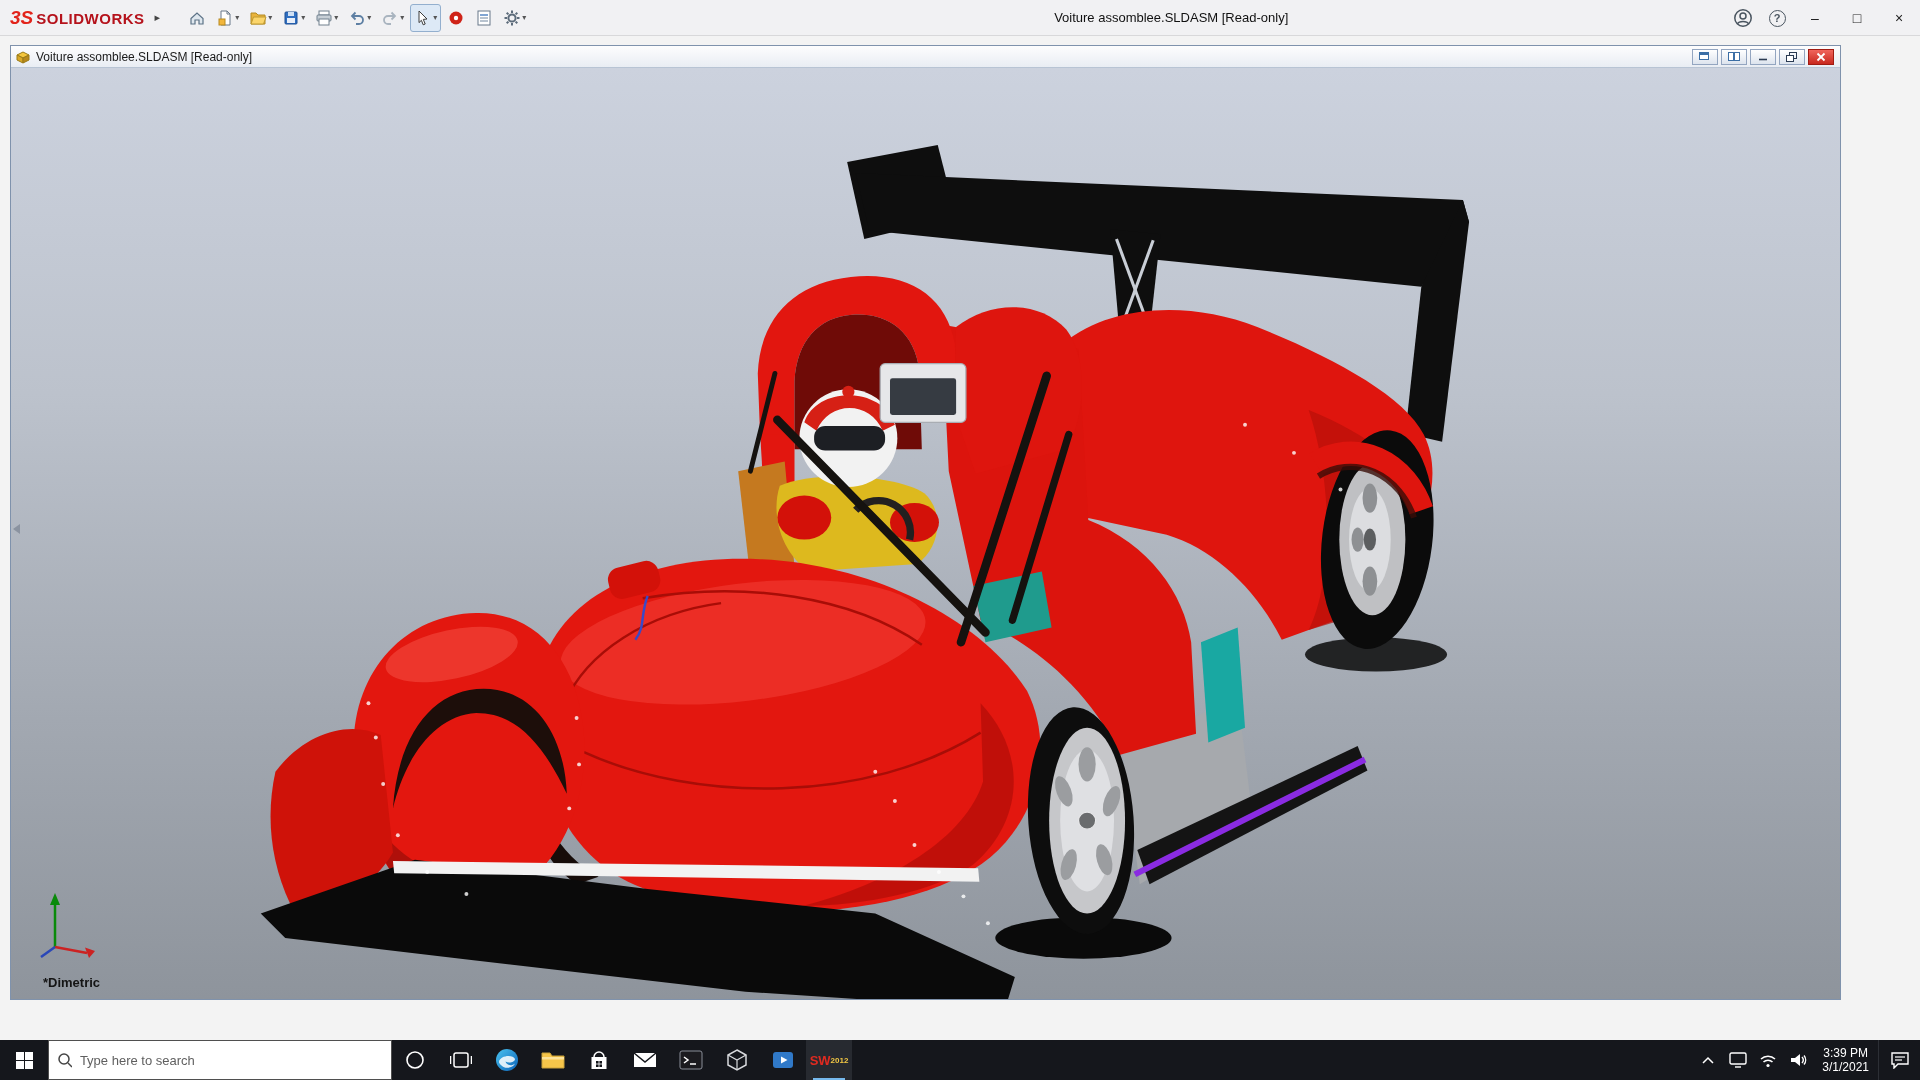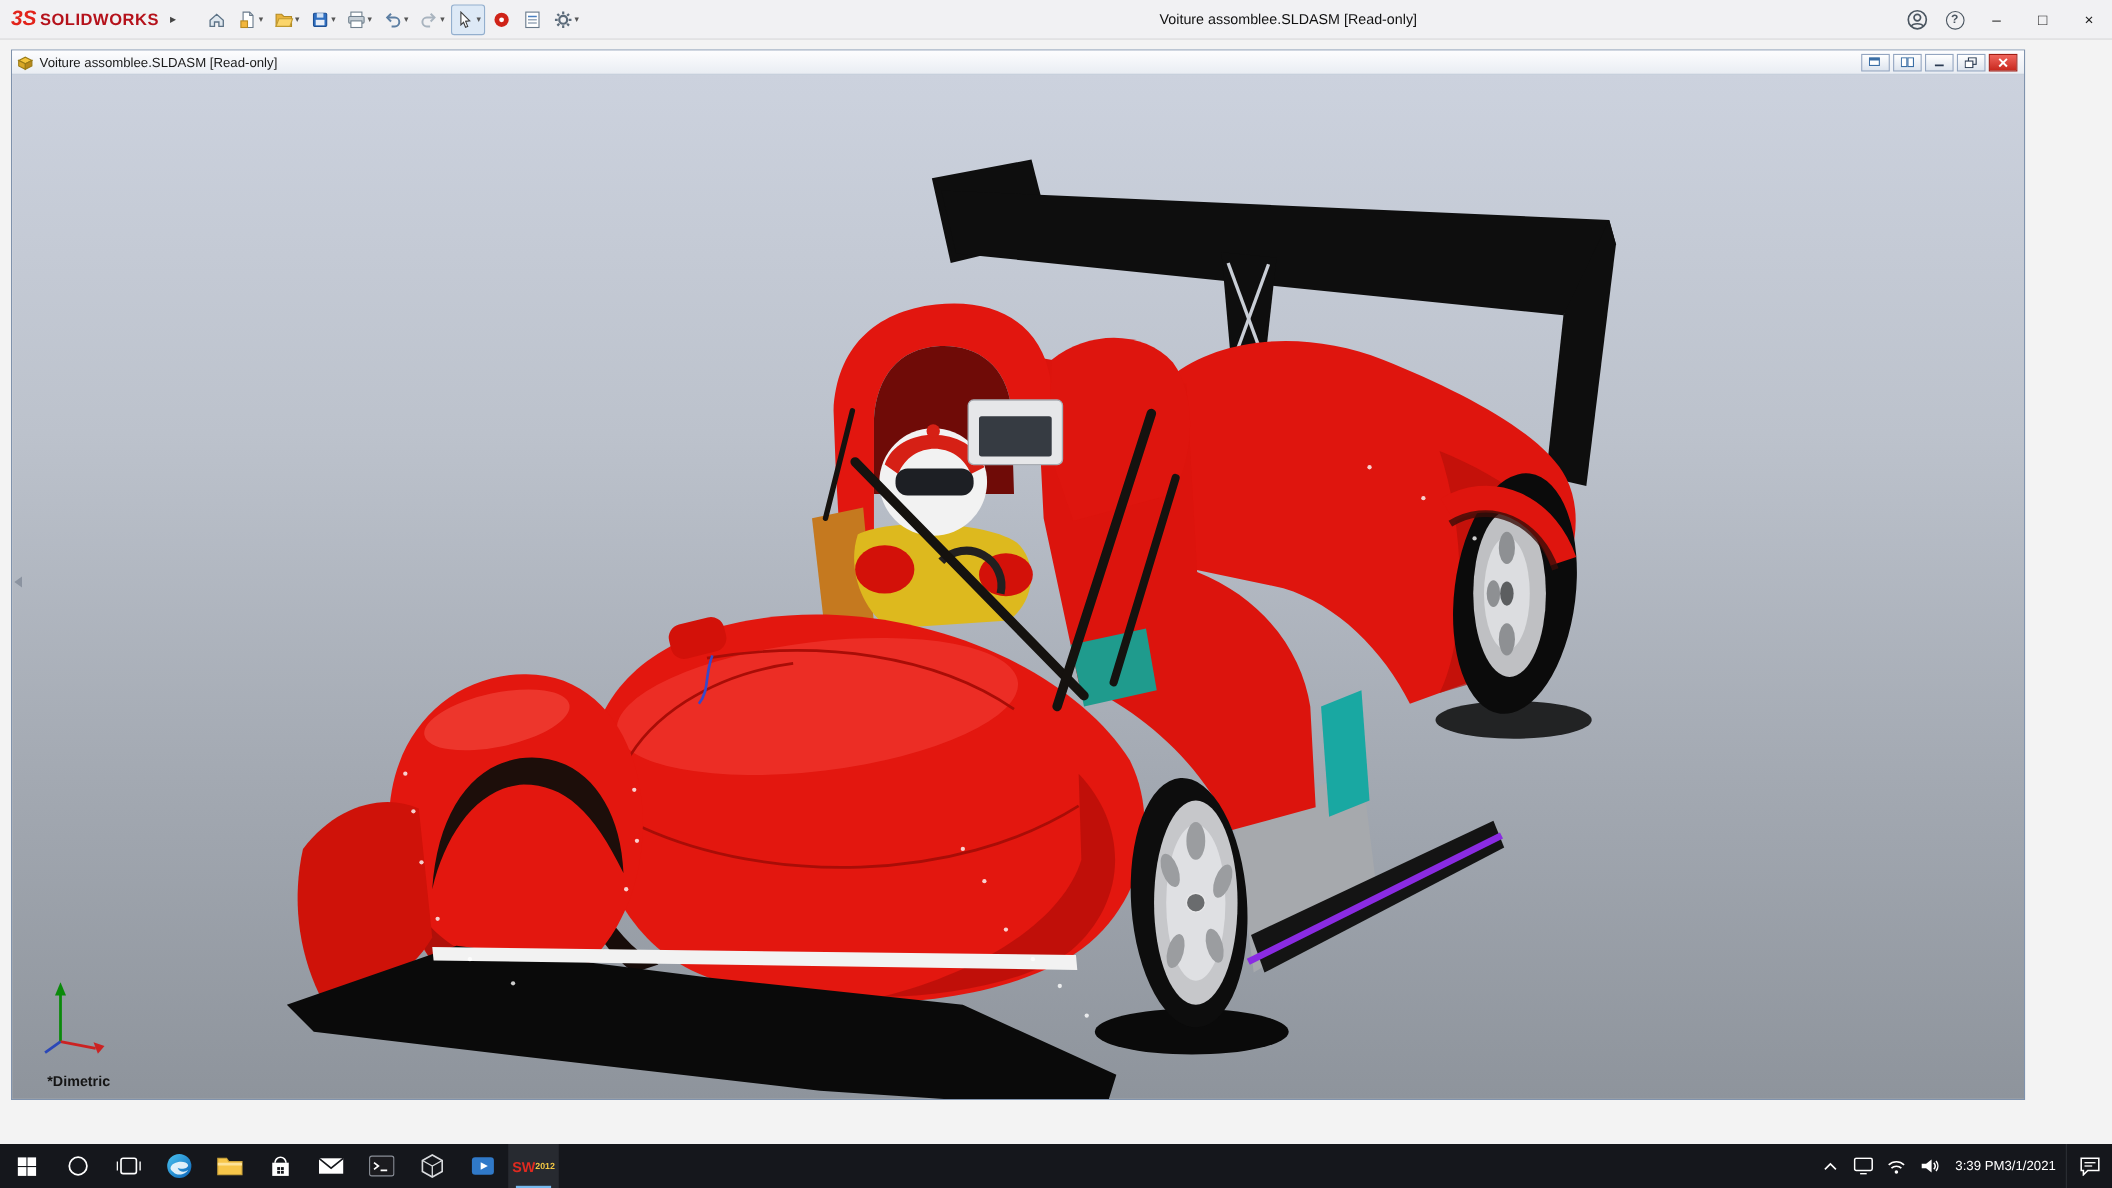--- a/index.html
+++ b/index.html
@@ -56,21 +56,21 @@
   .search input { border:none; outline:none; font-size:13px; color:#333; width:100%; background:transparent;
                   font-family:"Liberation Sans", sans-serif; }
   .search input::placeholder { color:#5f5f5f; opacity:1; }
   .sw-badge { display:flex; flex-direction:row; align-items:center; line-height:1; }
   .sw-letters { color:#e02a20; font-weight:800; font-size:13px; }
   .sw-year { color:#f2c744; font-size:8px; font-weight:700; margin-top:1px; }
   .run-indicator { position:absolute; bottom:0; left:7px; right:7px; height:2px; background:#76b9ed; }
   .active-app { background:#272a30; }
   .tray { margin-left:auto; display:flex; align-items:stretch; }
   .tray-slot { width:30px; display:flex; align-items:center; justify-content:center; }
-  .clock { display:flex; justify-content:center; align-items:center;
+  .clock { display:flex; flex-direction:column; justify-content:center; align-items:center;
            font-size:12px; line-height:14px; color:#fff; padding:0 9px;text-align:center; }
   .action-slot { width:42px; border-left:1px solid #2c2f35; display:flex; align-items:center; justify-content:center; }
 </style>
 </head>
 <body>
 
 <div class="screen">
 
   <div class="titlebar">
     <div class="logo">
@@ -380,20 +380,27 @@
 
   <div class="taskbar">
     <div class="tb-slot start-slot">
       <svg width="17" height="17" fill="#ffffff">
           <rect x="0" y="0" width="8" height="8"></rect>
           <rect x="9" y="0" width="8" height="8"></rect>
           <rect x="0" y="9" width="8" height="8"></rect>
           <rect x="9" y="9" width="8" height="8"></rect>
         </svg>
     </div>
+    <div class="search">
+      <svg width="16" height="16" style="margin-right:8px">
+          <circle cx="7" cy="7" r="5" fill="none" stroke="#444" stroke-width="1.5"></circle>
+          <line x1="11" y1="11" x2="15" y2="15" stroke="#444" stroke-width="1.5"></line>
+        </svg>
+      <input type="text" placeholder="Type here to search" style="">
+    </div>
     <div class="tb-slot">
       <svg width="20" height="20">
           <circle cx="10" cy="10" r="8" fill="none" stroke="#ffffff" stroke-width="1.6"></circle>
         </svg>
     </div>
     <div class="tb-slot">
       <svg width="22" height="18">
           <rect x="4" y="2" width="14" height="14" rx="2" fill="none" stroke="#ffffff" stroke-width="1.5"></rect>
           <line x1="0.5" y1="5" x2="0.5" y2="13" stroke="#ffffff" stroke-width="1.5"></line>
           <line x1="21.5" y1="5" x2="21.5" y2="13" stroke="#ffffff" stroke-width="1.5"></line>

